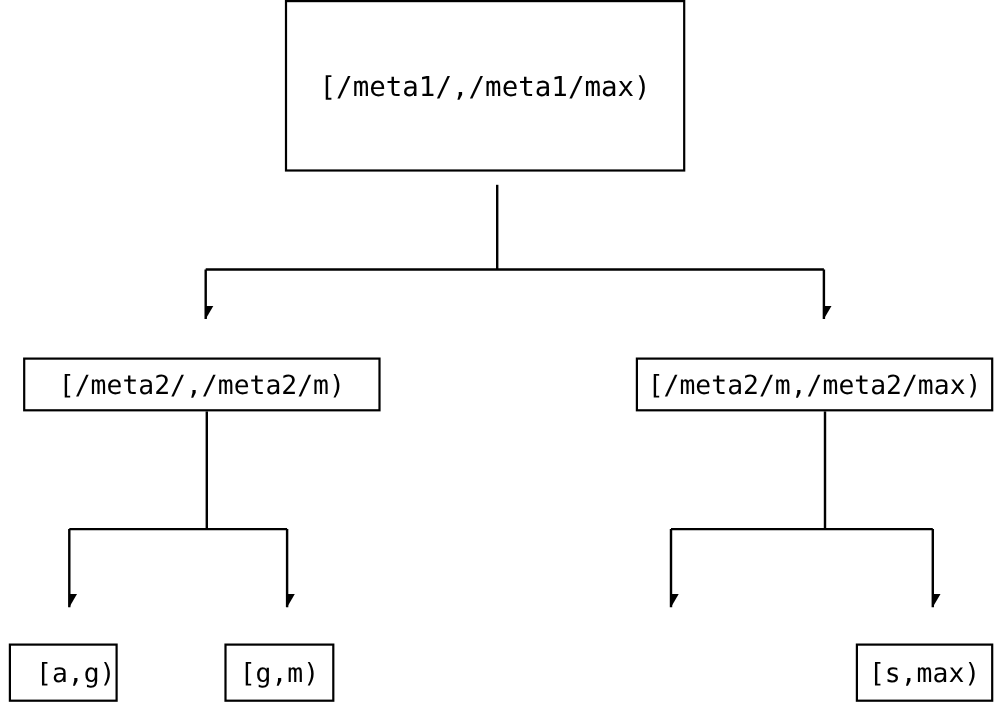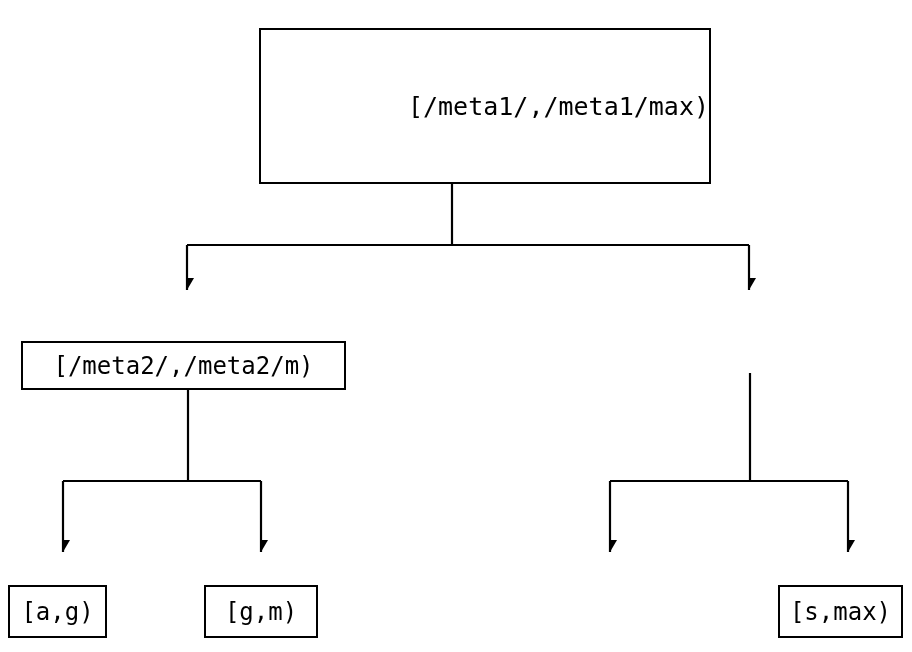--- a/index.html
+++ b/index.html
@@ -38,53 +38,51 @@
     white-space: pre;
     letter-spacing: 0px;
   }
   .node-label {
     display: block;
     line-height: 1;
   }
   
   #node-root {
     left: 259px;
-    top: 28px;
-    width: 452px;
+    top: 0;
+    width: 364px;
     height: 156px;
-    justify-content: flex-end;
   }
   #node-root .node-label {
     font-size: 25px;
   }
   
   #node-mid-left {
     left: 21px;
     top: 325px;
     width: 325px;
     height: 49px;
-    margin-top: 16px;
   }
   #node-mid-right {
     left: 578px;
     top: 325px;
     width: 325px;
     height: 49px;
   }
   #node-mid-left .node-label,
   #node-mid-right .node-label {
     font-size: 24px;
   }
   
   .leaf-box {
     top: 585px;
     height: 53px;
   }
-  #node-leaf-ag   { left: 8px;   width: 99px; }
-  #node-leaf-gm   { left: 204px; width: 114px; }
+  #node-leaf-ag   { left: 8px;   width: 99px; justify-content: flex-end; }
+  #node-leaf-gm   { left: 204px; width: 100px; }
   #node-leaf-ms   { left: 553px; width: 99px; }
   #node-leaf-smax { left: 778px; width: 125px; text-align: right; }
   .leaf-box .node-label {
     font-size: 24px;
   }
 </style>
 </head>
 <body>
 
 <div id="diagram-root">
@@ -125,20 +123,23 @@
   </svg>
 
   <div class="node-box" id="node-root">
     <span class="node-label">[/meta1/,/meta1/max)</span>
   </div>
 
   <div class="node-box" id="node-mid-left">
     <span class="node-label">[/meta2/,/meta2/m)</span>
   </div>
 
+  <div class="node-box" id="node-mid-right">
+    <span class="node-label">[/meta2/m,/meta2/max)</span>
+  </div>
 
   <div class="node-box leaf-box" id="node-leaf-ag">
     <span class="node-label">[a,g)</span>
   </div>
 
   <div class="node-box leaf-box" id="node-leaf-gm">
     <span class="node-label">[g,m)</span>
   </div>
 
 

